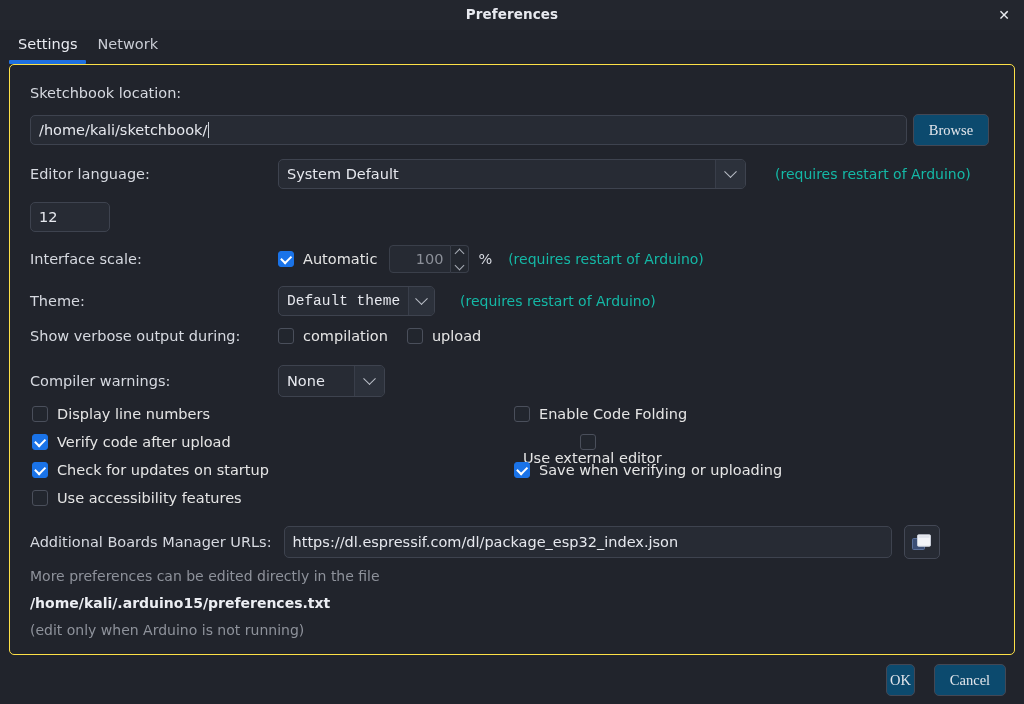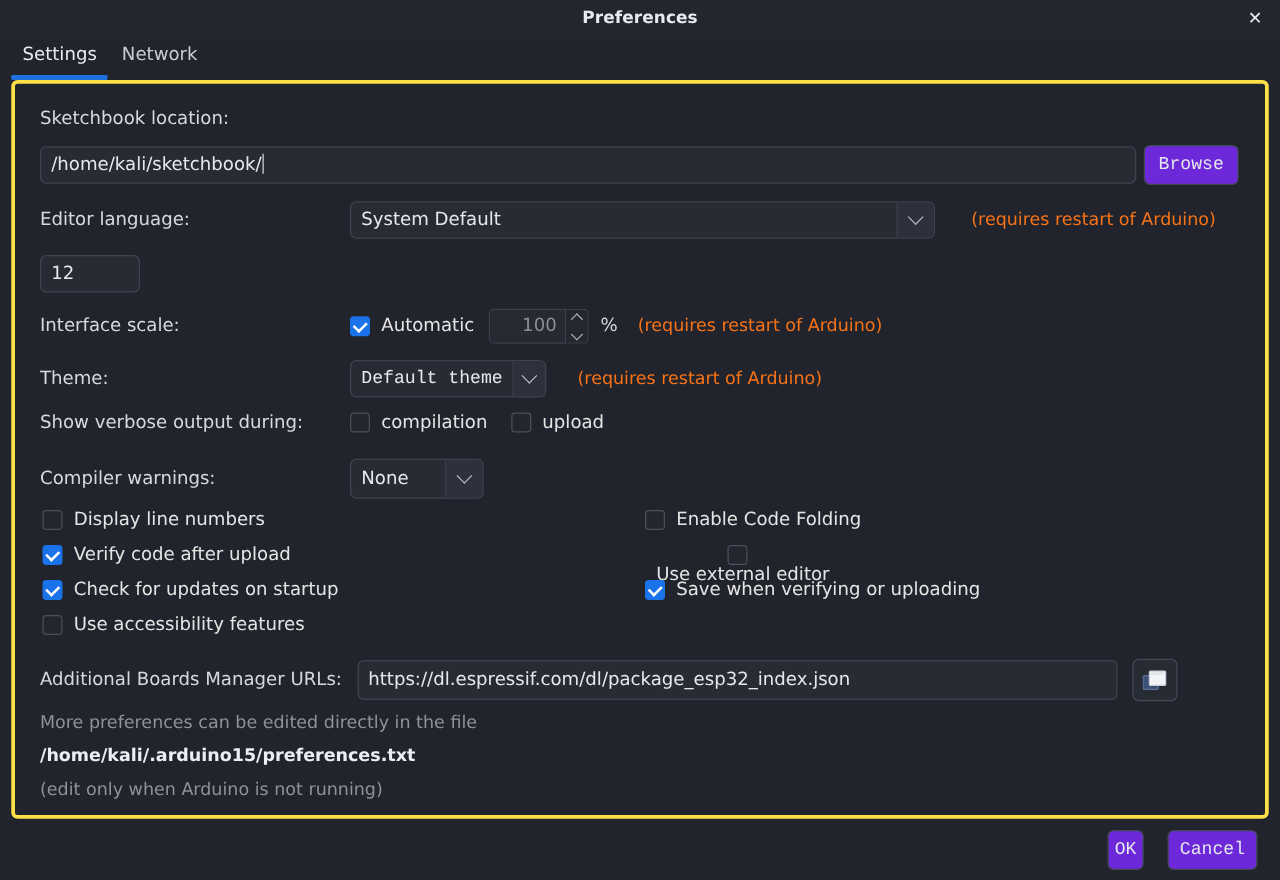--- a/index.html
+++ b/index.html
@@ -37,43 +37,43 @@
   }
   .tab.active { color: #e9ebf1; }
   .tab.active::after {
     content: ""; position: absolute; left: 1px; right: 1px; bottom: 0;
     height: 4px; background: #1f6fe0; border-radius: 1px;
   }
 
   
   .panel {
     position: absolute; left: 9px; top: 64px; width: 1006px; height: 591px;
-    border: 3px solid #fde047; border-radius: 5px; background: #21242c;
+    border: 1px solid #fde047; border-radius: 5px; background: #21242c;
   }
 
   .row { position: absolute; display: flex; align-items: center; }
   .lbl { font-size: 14.5px; color: #d6d9e0; white-space: nowrap; }
-  .note { font-size: 14px; color: #f97316; white-space: nowrap; }
+  .note { font-size: 14px; color: #14b8a6; white-space: nowrap; }
 
   
   .textfield {
     background: #272b34; border: 1px solid #3e434f; border-radius: 5px;
     color: #e6e8ee; font-size: 14.5px; font-family: inherit;
     padding: 0 8px; height: 30px; line-height: 28px; white-space: nowrap;
     overflow: hidden;
   }
   .caret {
     display: inline-block; width: 1px; height: 16px; background: #cfd3da;
     vertical-align: -3px; margin-left: 1px;
   }
 
   
   .btn {
-    background: #6d28d9; border: 1px solid #434855; border-radius: 5px;
-    color: #e3e6ec; font-size: 14.5px; font-family: Liberation Mono, monospace;
+    background: #0c4a6e; border: 1px solid #434855; border-radius: 5px;
+    color: #e3e6ec; font-size: 14.5px; font-family: Liberation Serif, serif;
     height: 32px; padding: 0 12px; cursor: pointer;
     display: flex; align-items: center; justify-content: center; white-space: nowrap;
   }
 
   
   .select {
     position: relative; background: #272b34; border: 1px solid #3e434f;
     border-radius: 5px; height: 30px; display: flex; align-items: center;
     color: #e6e8ee; font-size: 14.5px; cursor: pointer; overflow: hidden;
   }

